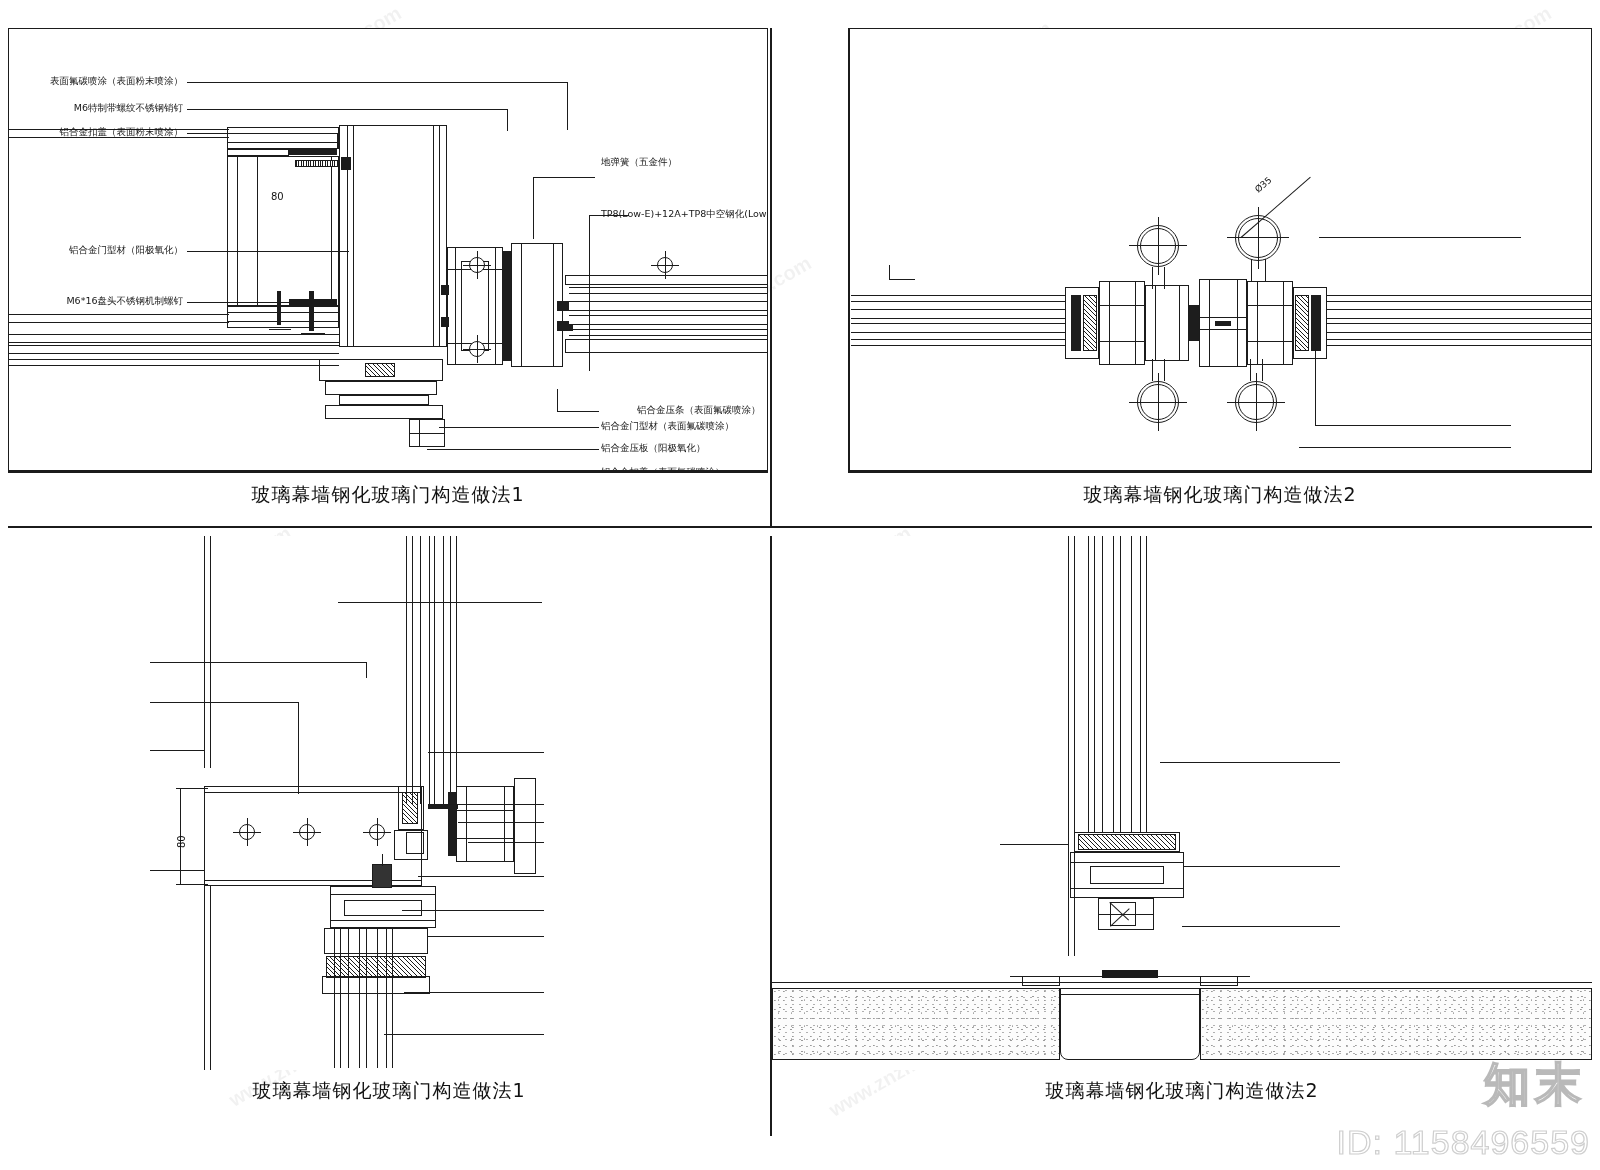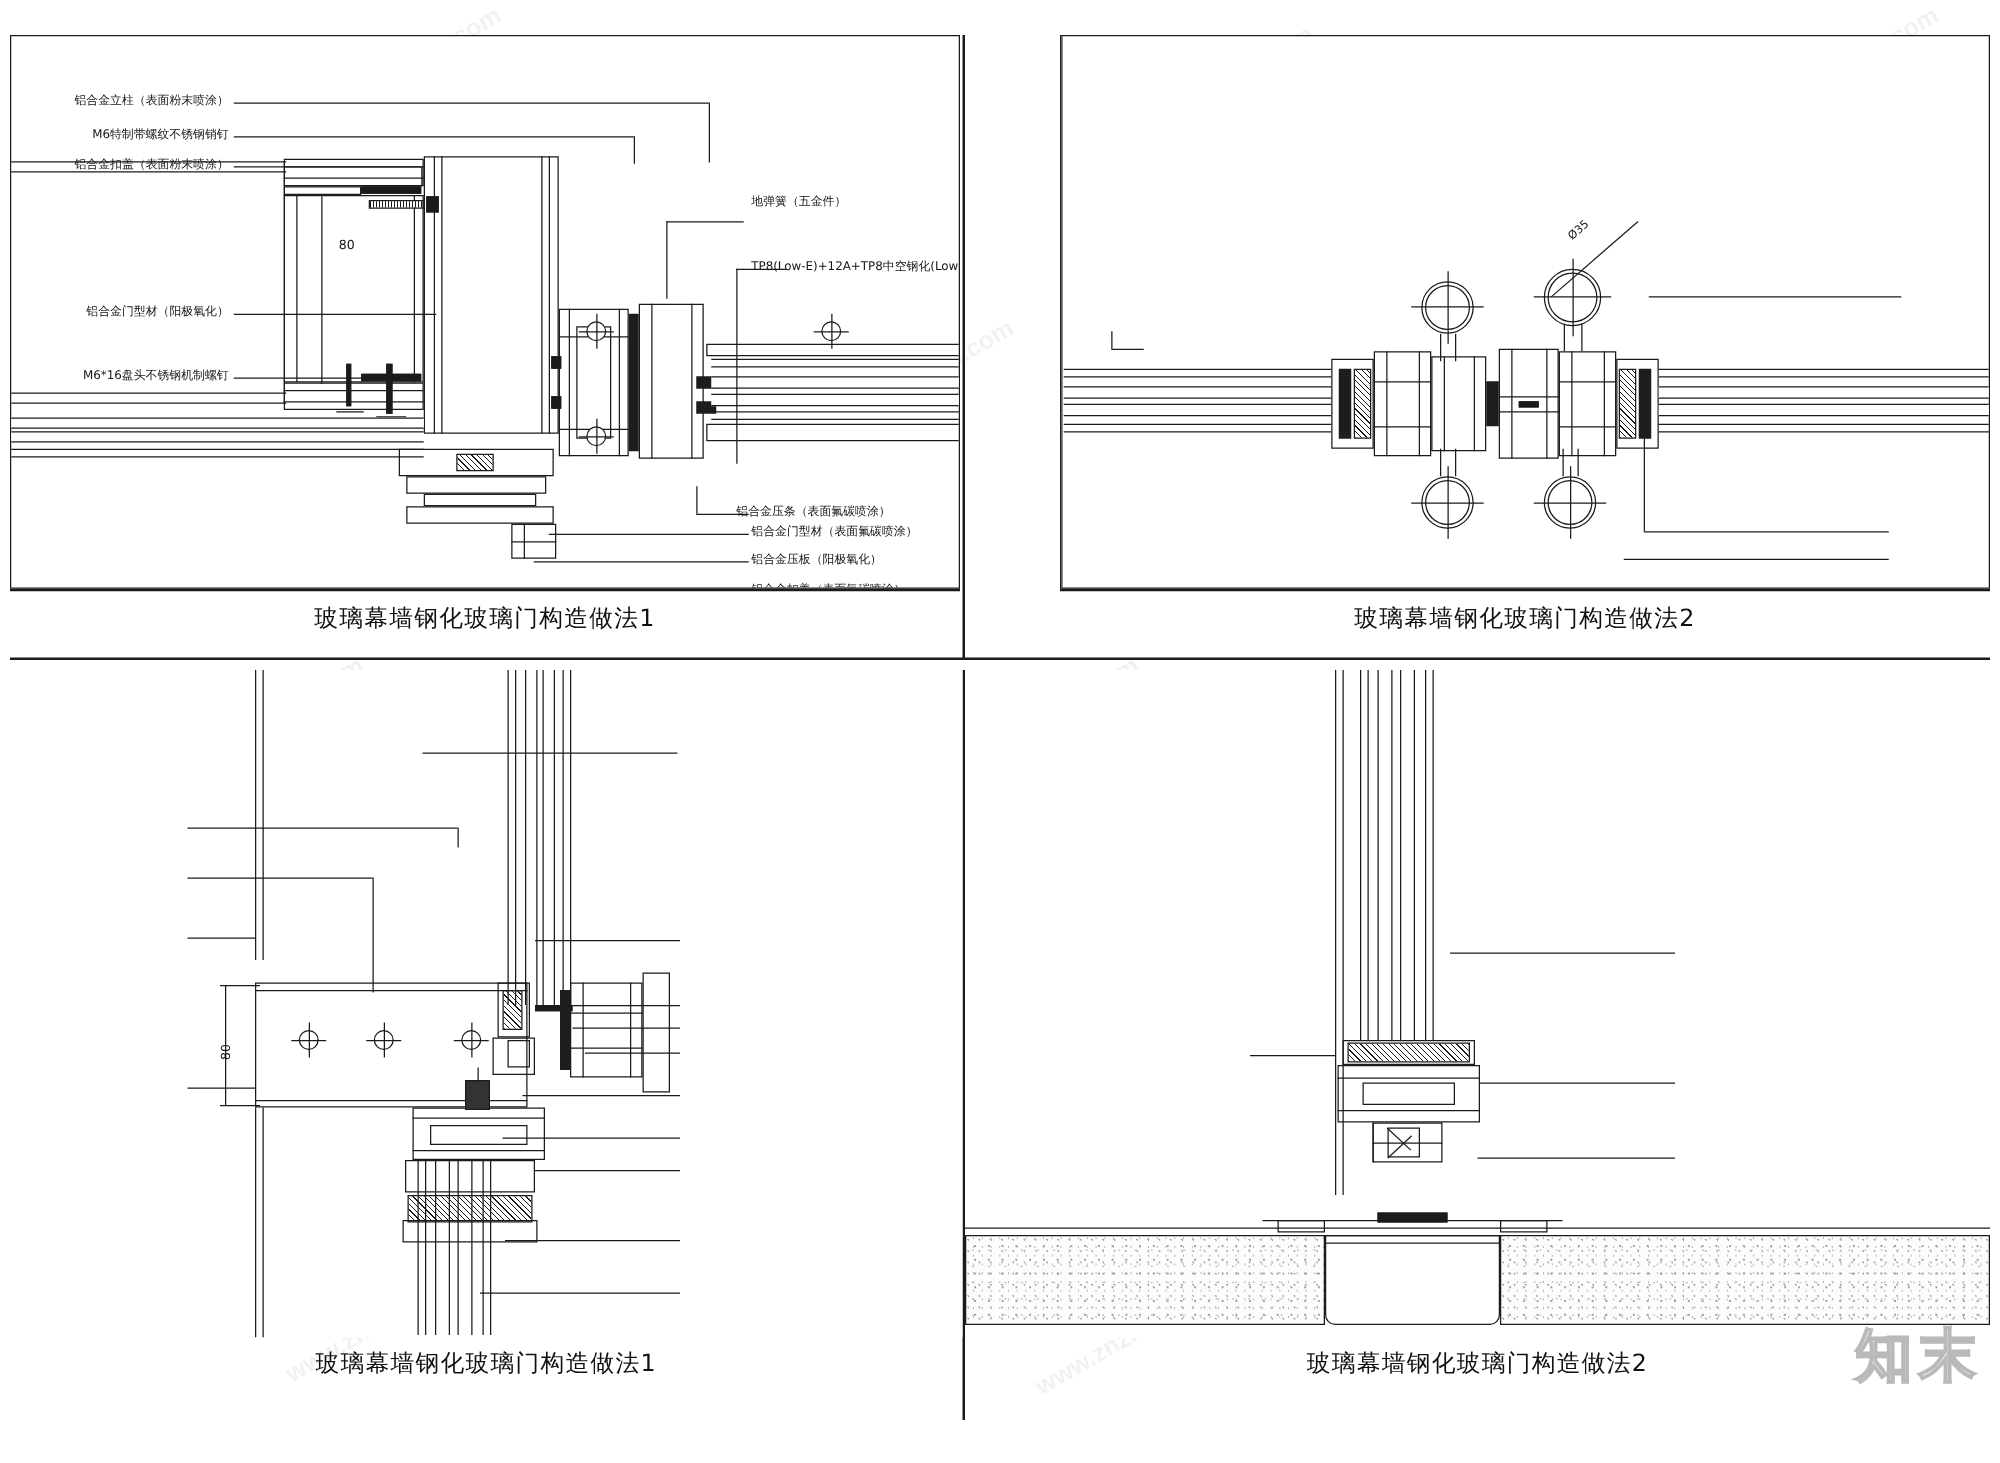--- a/index.html
+++ b/index.html
@@ -328,29 +328,29 @@
       <div class="leader" style="left:524px; top:148px; width:62px;"></div>
       <div class="leader-v" style="left:580px; top:186px; height:156px;"></div>
       <div class="leader" style="left:580px; top:186px; width:40px;"></div>
       <div class="leader-v" style="left:548px; top:360px; height:22px;"></div>
       <div class="leader" style="left:548px; top:382px; width:42px;"></div>
       <div class="leader" style="left:430px; top:398px; width:160px;"></div>
       <div class="leader" style="left:418px; top:420px; width:172px;"></div>
 
     </div>
 
-    <div class="lbl r" style="left:0; width:174px; top:47px;">铝合金立柱（表面粉末喷涂）</div>
+    <div class="lbl r" style="left:0; width:174px; top:47px;">表面氟碳喷涂（表面粉末喷涂）</div>
     <div class="lbl r" style="left:0; width:174px; top:74px;">M6特制带螺纹不锈钢销钉</div>
     <div class="lbl r" style="left:0; width:174px; top:98px;">铝合金扣盖（表面粉末喷涂）</div>
     <div class="lbl r" style="left:0; width:174px; top:216px;">铝合金门型材（阳极氧化）</div>
     <div class="lbl r" style="left:0; width:174px; top:267px;">M6*16盘头不锈钢机制螺钉</div>
 
     <div class="lbl" style="left:592px; top:128px;">地弹簧（五金件）</div>
     <div class="lbl" style="left:592px; top:180px;">TP8(Low-E)+12A+TP8中空钢化(Low-E)玻璃</div>
-    <div class="lbl" style="left:580px; top:376px;">铝合金压条（表面氟碳喷涂）</div>
+    <div class="lbl" style="left:628px; top:376px;">铝合金压条（表面氟碳喷涂）</div>
     <div class="lbl" style="left:592px; top:392px;">铝合金门型材（表面氟碳喷涂）</div>
     <div class="lbl" style="left:592px; top:414px;">铝合金压板（阳极氧化）</div>
     <div class="lbl" style="left:592px; top:438px;">铝合金扣盖（表面氟碳喷涂）</div>
   </div>
 
   <div class="divider" style="left:8px; top:471px; width:760px; height:2px;"></div>
   <div class="caption" style="left:8px; top:482px; width:760px;">玻璃幕墙钢化玻璃门构造做法1</div>
 
   <div class="panel" style="left:848px; top:28px; width:744px; height:443px;">
     <div class="panel-inner">
@@ -581,14 +581,15 @@
       <div class="leader" style="left:388px; top:226px; width:180px;"></div>
       <div class="leader" style="left:412px; top:330px; width:156px;"></div>
       <div class="leader" style="left:410px; top:390px; width:158px;"></div>
     </div>
 
   </div>
 
   <div class="caption" style="left:772px; top:1078px; width:820px;">玻璃幕墙钢化玻璃门构造做法2</div>
 
   <div class="brand">知末</div>
+  <div class="brand-id">ID: 1158496559</div>
 
 </div>
 
 </body></html>

